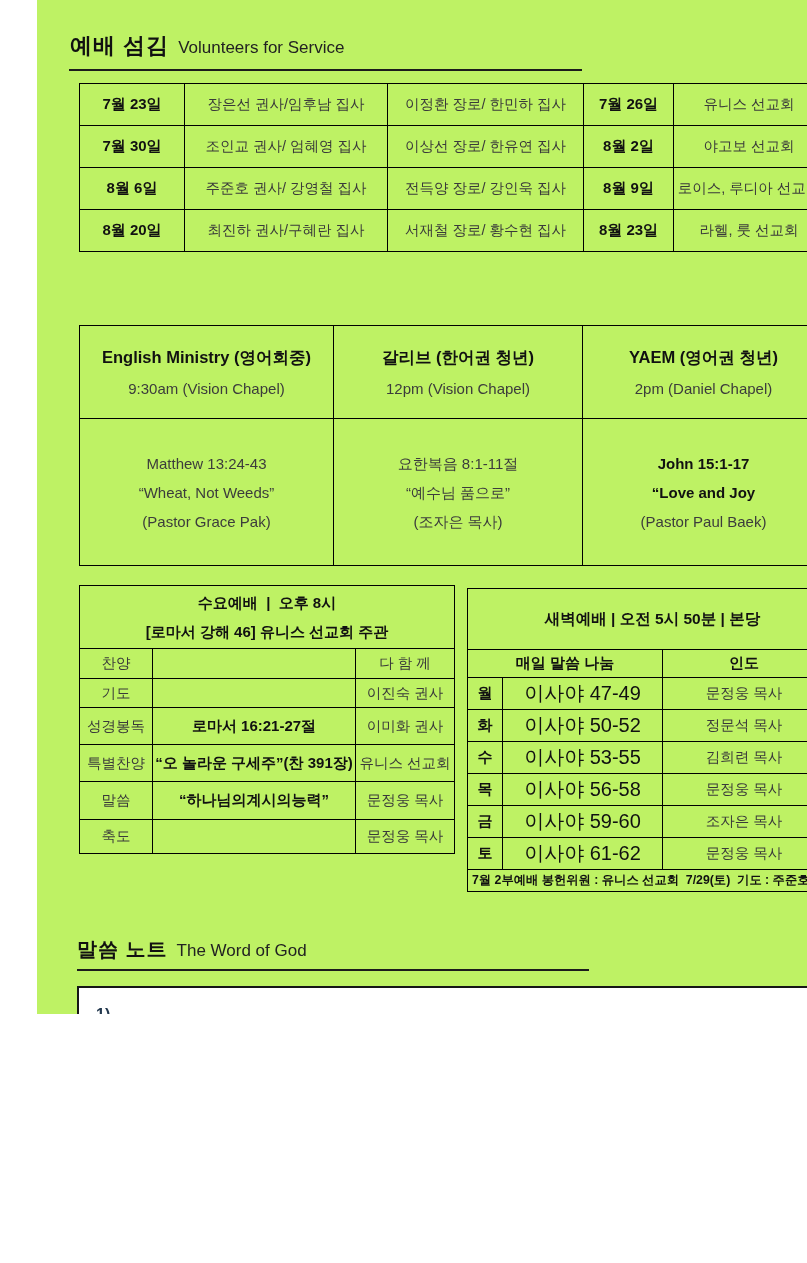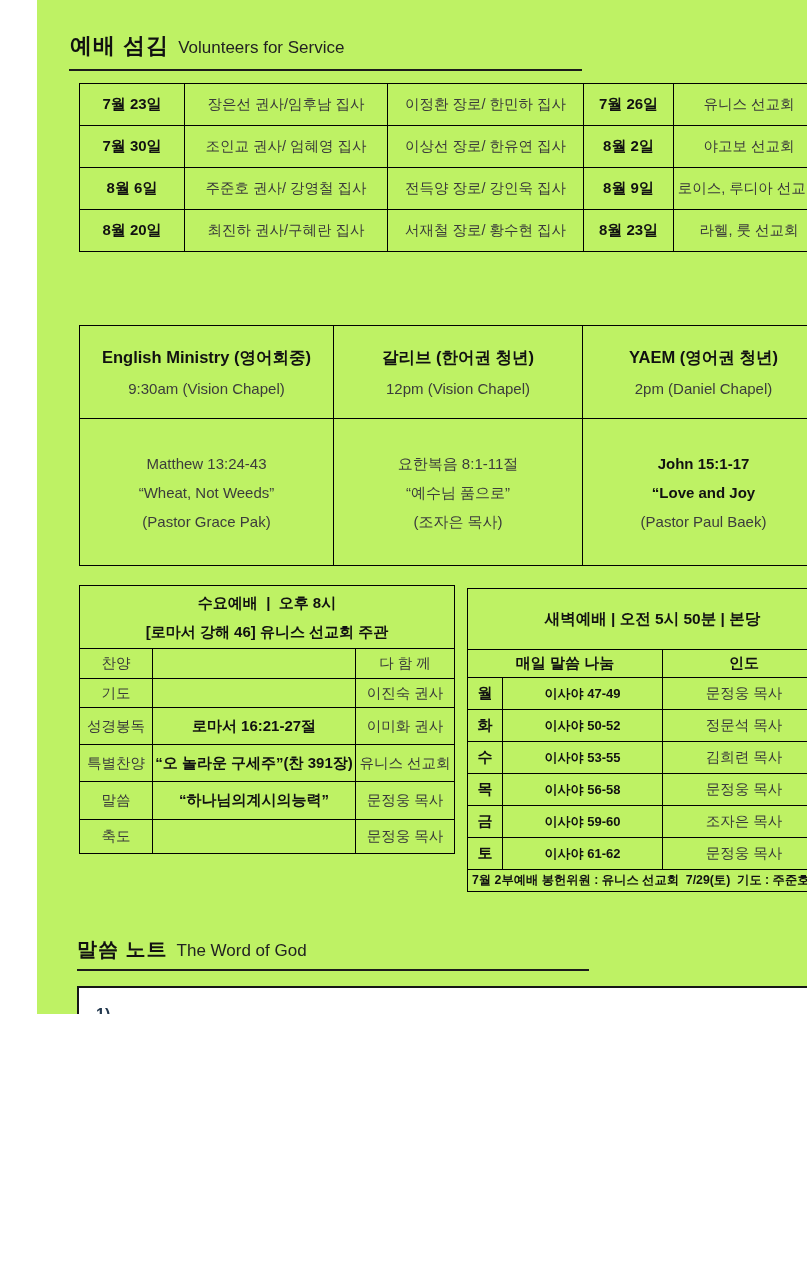--- a/index.html
+++ b/index.html
@@ -37,21 +37,21 @@
   .wed-table td.mid{font-weight:bold;font-size:15px;color:#111;white-space:pre;}
   .wed-table td.per{font-size:14.5px;color:#3a3a3a;}
   .wed-foot{height:23px;text-align:left;font-weight:bold;font-size:15px;color:#111;
             padding-left:5px;white-space:pre;}
 
   
   .dawn-table{left:430px;top:588px;width:358px;}
   .dawn-head{height:60px;font-weight:bold;font-size:15.5px;color:#111;white-space:pre;padding-left:12px;}
   .dawn-sub td{height:27px;font-weight:bold;font-size:15px;color:#111;}
   .dawn-table td.day{height:31px;font-weight:bold;font-size:15px;color:#111;}
-  .dawn-table td.scr{font-weight:bold;font-size:13px;color:#111;}
+  .dawn-table td.scr{font-weight:normal;font-size:20px;color:#111;}
   .dawn-table td.ldr{font-size:14.5px;color:#3a3a3a;}
   .dawn-foot{height:21px;font-weight:bold;font-size:12.3px;color:#111;
              text-align:left;padding-left:4px;white-space:pre;}
 
   
   .notes-box{position:absolute;left:40px;top:986px;width:744px;height:234px;
              border:2px solid #161616;background:#fff;}
   .note-num{position:absolute;left:17px;font-weight:bold;font-size:16px;color:#23384e;}
 </style>
 </head>

